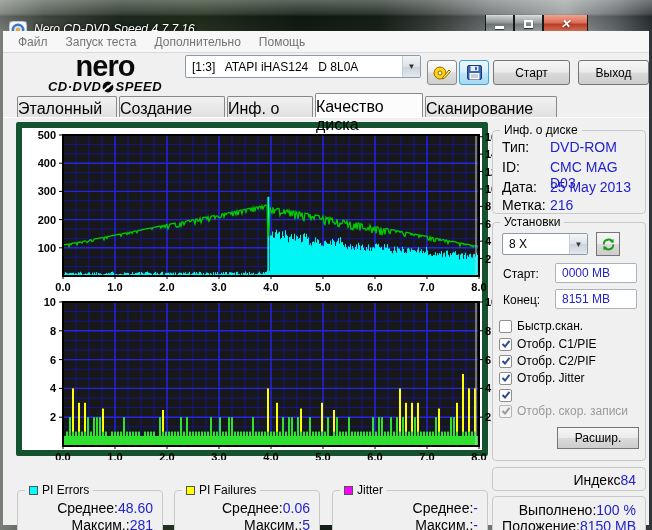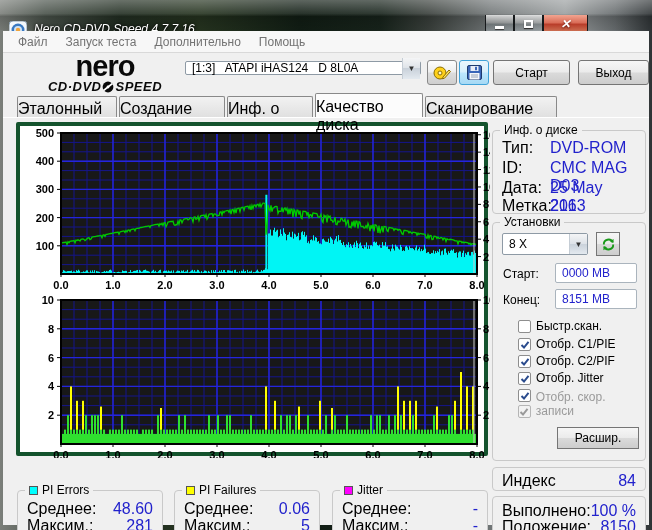--- a/index.html
+++ b/index.html
@@ -21,39 +21,39 @@
   .glyph-min { width:9px; height:3px; background:#fff; box-shadow:0 1px 1px #333; margin-top:6px; }
   .glyph-max { width:9px; height:8px; border:2px solid #fff; box-shadow:0 1px 1px #333; }
   .glyph-x { color:#fff; font-size:12px; font-weight:bold; text-shadow:0 1px 2px #60180c; line-height:1; }
   #client { position:absolute; left:3px; top:31px; width:646px; height:494px; background:#f0f0f0; }
   .menubar { position:absolute; left:0; top:0; width:646px; height:22px; background:#f7f7f7; border-bottom:1px solid #d9d9d9; display:flex; align-items:center; padding-left:6px; }
   .menu-item { font-size:12px; color:#737373; padding:3px 9px; }
   .header { position:absolute; left:0; top:23px; width:646px; height:39px;padding-left:40px; }
   .logo { position:absolute; left:22px; top:0px; width:160px; color:#0a0a0a; }
   .logo-l1 { font-size:29px; font-weight:bold; letter-spacing:-1px; line-height:25px; text-align:center; }
   .logo-l2 { font-size:13px; font-weight:bold; font-style:italic; letter-spacing:.5px; text-align:center; display:flex; align-items:center; justify-content:center; gap:1px; }
-  .combo { position:absolute; left:182px; top:7px; width:236px; height:14px; background:#fff; border:1px solid #8e9aa5; border-radius:2px; display:flex; align-items:center; }
+  .combo { position:absolute; left:182px; top:1px; width:236px; height:23px; background:#fff; border:1px solid #8e9aa5; border-radius:2px; display:flex; align-items:center; }
   .combo-text { flex:1; font-size:12px; padding-left:6px; color:#000; white-space:pre; }
   .combo-btn { width:18px; height:21px; border-left:1px solid #c5cdd5; background:linear-gradient(180deg,#f4f5f6,#dde2e8 50%,#c9d1da 50%,#e3e9ef); display:flex; align-items:center; justify-content:center; font-size:8px; color:#333; }
   .toolbtn { position:absolute; top:6px; width:30px; height:25px; border:1px solid #8a8a8a; border-radius:3px; background:linear-gradient(180deg,#fdfdfd,#eee 48%,#dcdcdc 52%,#cfcfcf); display:flex; align-items:center; justify-content:center; }
   .toolbtn.focused { border:1px solid #41a2d8; background:linear-gradient(180deg,#eaf6fd,#d7effc 48%,#bde6fd 52%,#a6d9f4); }
   .btn { position:absolute; top:6px; height:25px; border:1px solid #757575; border-radius:3px; background:linear-gradient(180deg,#f6f6f6,#ebebeb 48%,#dadada 52%,#cdcdcd); font-size:12px; color:#000; display:flex; align-items:center; justify-content:center; }
   .tabstrip { position:absolute; left:0; top:62px; width:646px; height:24px; }
   .tab { position:absolute; top:3px; height:21px; background:linear-gradient(180deg,#f2f2f2,#e0e0e0); border:1px solid #898989; border-bottom:none; border-radius:2px 2px 0 0; font-size:16px; display:flex; align-items:flex-start; justify-content:center; padding-top:3px; color:#000; }
   .tab.active { top:0px; height:24px; background:#fcfcfc; z-index:3; padding-top:4px; }
   .content { position:absolute; left:0; top:86px; width:646px; height:408px; background:#f0f0f0; border-top:1px solid #fff; }
-  .chart-panel { position:absolute; left:13px; top:4px; width:472px; height:334px; background:#fff; border:4px solid #14532d; border-radius:2px; }
+  .chart-panel { position:absolute; left:13px; top:4px; width:472px; height:334px; background:#fff; border:6px solid #14532d; border-radius:2px; }
   .groupbox { position:absolute; border:1px solid #c9c9c9; border-radius:4px; background:#f0f0f0; }
   .gb-caption { position:absolute; top:-8px; left:7px; background:#f0f0f0; padding:0 4px; font-size:12px; color:#000; display:flex; align-items:center; gap:4px; }
   .chip { width:9px; height:9px; border:1px solid #555; display:inline-block; }
-  .grow { position:absolute; left:9px; right:9px; height:16px; font-size:16px; display:flex; justify-content:space-between; }
+  .grow { position:absolute; left:9px; right:9px; height:16px; font-size:14px; display:flex; justify-content:flex-end; }
   .lbl { color:#000; }
   .val { color:#2222cc; text-align:right; }
   .field { position:absolute; height:20px; background:#fff; border:1px solid #aab4bd; border-radius:2px; font-size:12px; color:#2222cc; display:flex; align-items:center; padding-left:6px; }
-  .cb { position:absolute; left:25px; display:flex; align-items:flex-end; gap:5px; height:14px; }
+  .cb { position:absolute; left:6px; display:flex; align-items:center; gap:5px; height:14px; }
   .cb .box { width:13px; height:13px; background:#fff; border:1px solid #8e8e8e; border-radius:2px; display:flex; align-items:center; justify-content:center; }
   .cb .cb-label { font-size:12px; color:#000; }
   .cb .box svg { visibility:hidden; }
   .cb.checked .box svg { visibility:visible; }
   .cb.disabled .cb-label { color:#9a9a9a; }
   .cb.disabled .box { border-color:#b5b5b5; background:#f2f2f2; }
   .smallbtn { position:absolute; border:1px solid #757575; border-radius:0; background:linear-gradient(180deg,#f6f6f6,#ebebeb 48%,#dadada 52%,#cdcdcd); font-size:12px; display:flex; align-items:center; justify-content:center; }
   svg.chart { position:absolute; left:0; }
 </style>
 </head>

